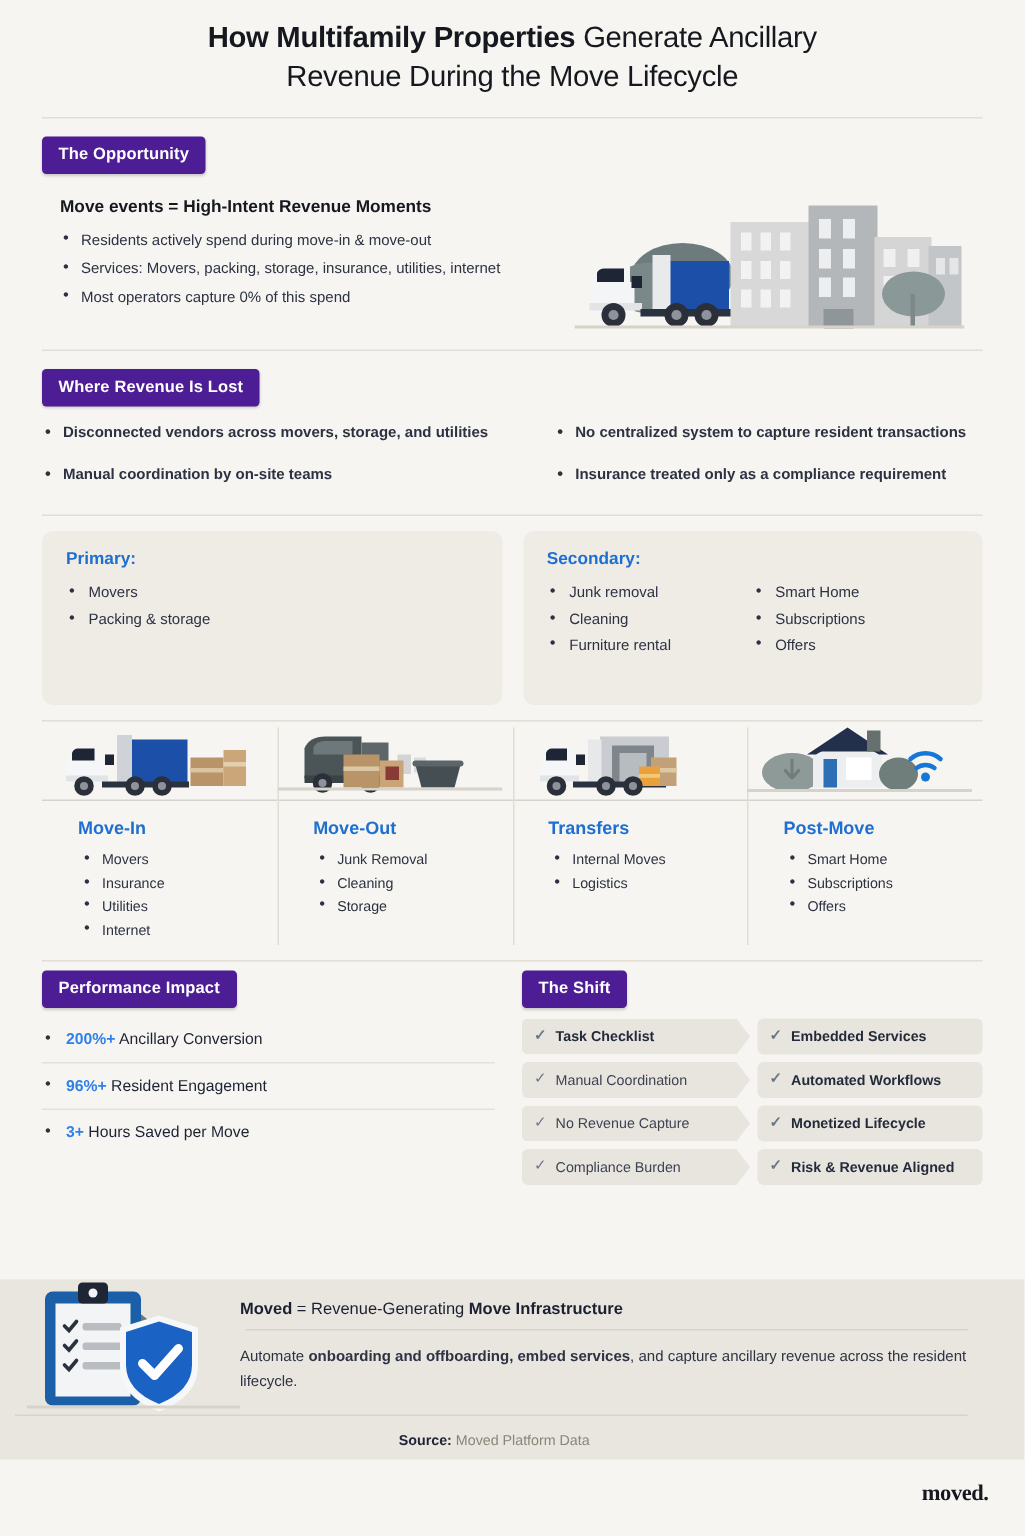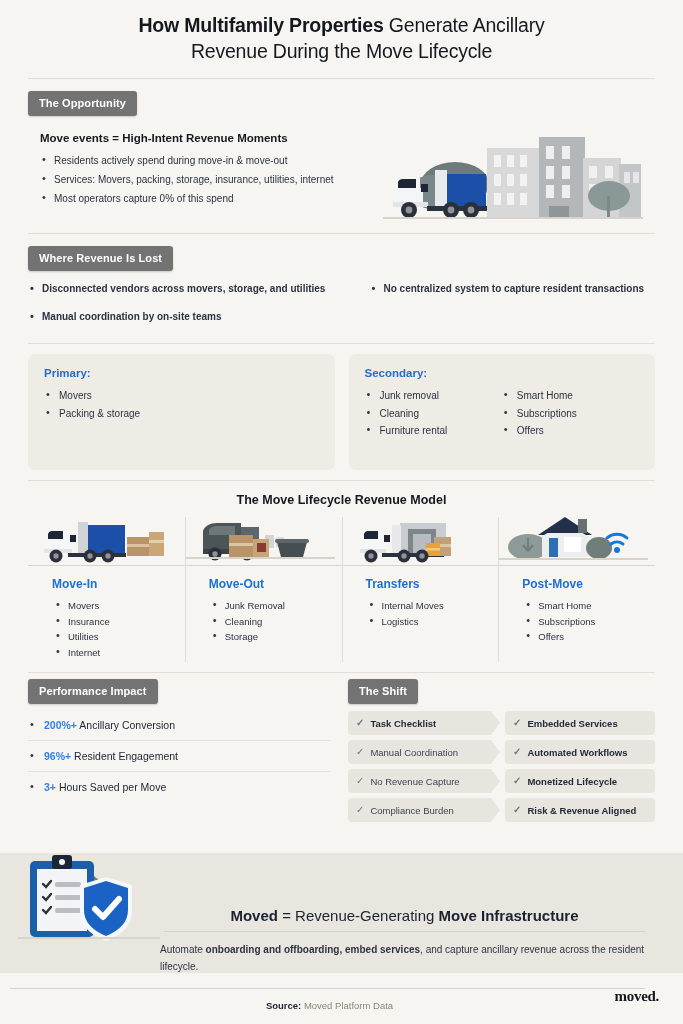--- a/index.html
+++ b/index.html
@@ -16,21 +16,21 @@
   
   .title-wrap { padding: 12px 60px 0 60px; text-align: center; }
   .title { font-size: 19.5px; line-height: 26px; font-weight: 400; color: #15181f; letter-spacing: -0.2px; }
   .title b { font-weight: 700; text-align: center; }
 
   .hr { height: 1px; background: #e2ded6; margin: 14px 28px 0 28px; }
 
   
   .badge {
     display: inline-block;
-    background: #737373;
+    background: #4c1d95;
     color: #fff;
     font-size: 11px;
     font-weight: 700;
     letter-spacing: 0.1px;
     padding: 6px 11px 7px 11px;
     border-radius: 3px;
     box-shadow: 0 1px 2px rgba(0,0,0,.18);
   }
   .badge-row { padding: 12px 0 0 28px; }
 
@@ -103,21 +103,21 @@
   .chip.left.bold { font-weight: 700; color: #232a3a; }
 
   
   .footer-panel {
     position: absolute; left: 0; right: 0; top: 853px; height: 120px;
     background: #e9e6e0;
   }
   .footer-inner { display: flex; height: 100%; }
   .foot-art { width: 160px; position: relative; }
   .foot-text { flex: 1; padding: 14px 34px 0 0; }
-  .foot-h { font-size: 15px; color: #1b2130; text-align: center; padding-bottom: 7px; margin-top: 40px; }
+  .foot-h { font-size: 11px; color: #1b2130; text-align: left; padding-bottom: 7px; }
   .foot-h b { font-weight: 700; }
   .foot-div { height: 1px; background: #d7d3cb; margin: 0 4px 9px 4px; }
   .foot-p { font-size: 10px; line-height: 17px; color: #2d3342; }
   .foot-p b { font-weight: 700; }
   .foot-div2 { height: 1px; background: #d7d3cb; margin: 13px 4px 0 -150px; }
   .source { text-align: center; font-size: 9.5px; color: #8a8577; padding-top: 11px; margin-left: -150px; }
   .source b { color: #1d2333; font-weight: 700; }
 
   .logo {
     position: absolute; right: 24px; top: 988px;
@@ -226,20 +226,21 @@
   <div class="lost">
     <div class="lost-col">
       <ul class="b">
         <li>Disconnected vendors across movers, storage, and utilities</li>
         <li>Manual coordination by on-site teams</li>
       </ul>
     </div>
     <div class="lost-col right">
       <ul class="b">
         <li>No centralized system to capture resident transactions</li>
+        <li>Insurance treated only as a compliance requirement</li>
       </ul>
     </div>
   </div>
 
   <div class="hr" style="margin-top:6px"></div>
 
   <div class="cats">
     <div class="cat-card">
       <div class="cat-title">Primary:</div>
       <div class="cat-cols">
@@ -262,21 +263,20 @@
           <li>Subscriptions</li>
           <li>Offers</li>
         </ul>
       </div>
     </div>
   </div>
 
   <div class="hr" style="margin-top:10px"></div>
 
   <div class="life">
-    <div class="life-title">The Move Lifecycle Revenue Model</div>
     <div class="life-grid">
 
       <div class="life-col">
         <div class="life-art">
           <svg width="150" height="52" viewBox="0 0 150 52">
             <rect x="59" y="12" width="38" height="30" fill="#1b4fa8"></rect>
             <rect x="50" y="9" width="10" height="33" fill="#cfd3d7"></rect>
             <path d="M16 26 h26 v16 h-26 z" fill="#f5f6f7"></path>
             <path d="M18 24 q1-7 8-7 h14 v12 h-22 z" fill="#f5f6f7"></path>
             <path d="M20 21 q1-3 4-3 h11 v8 h-15 z" fill="#1e2535"></path>

